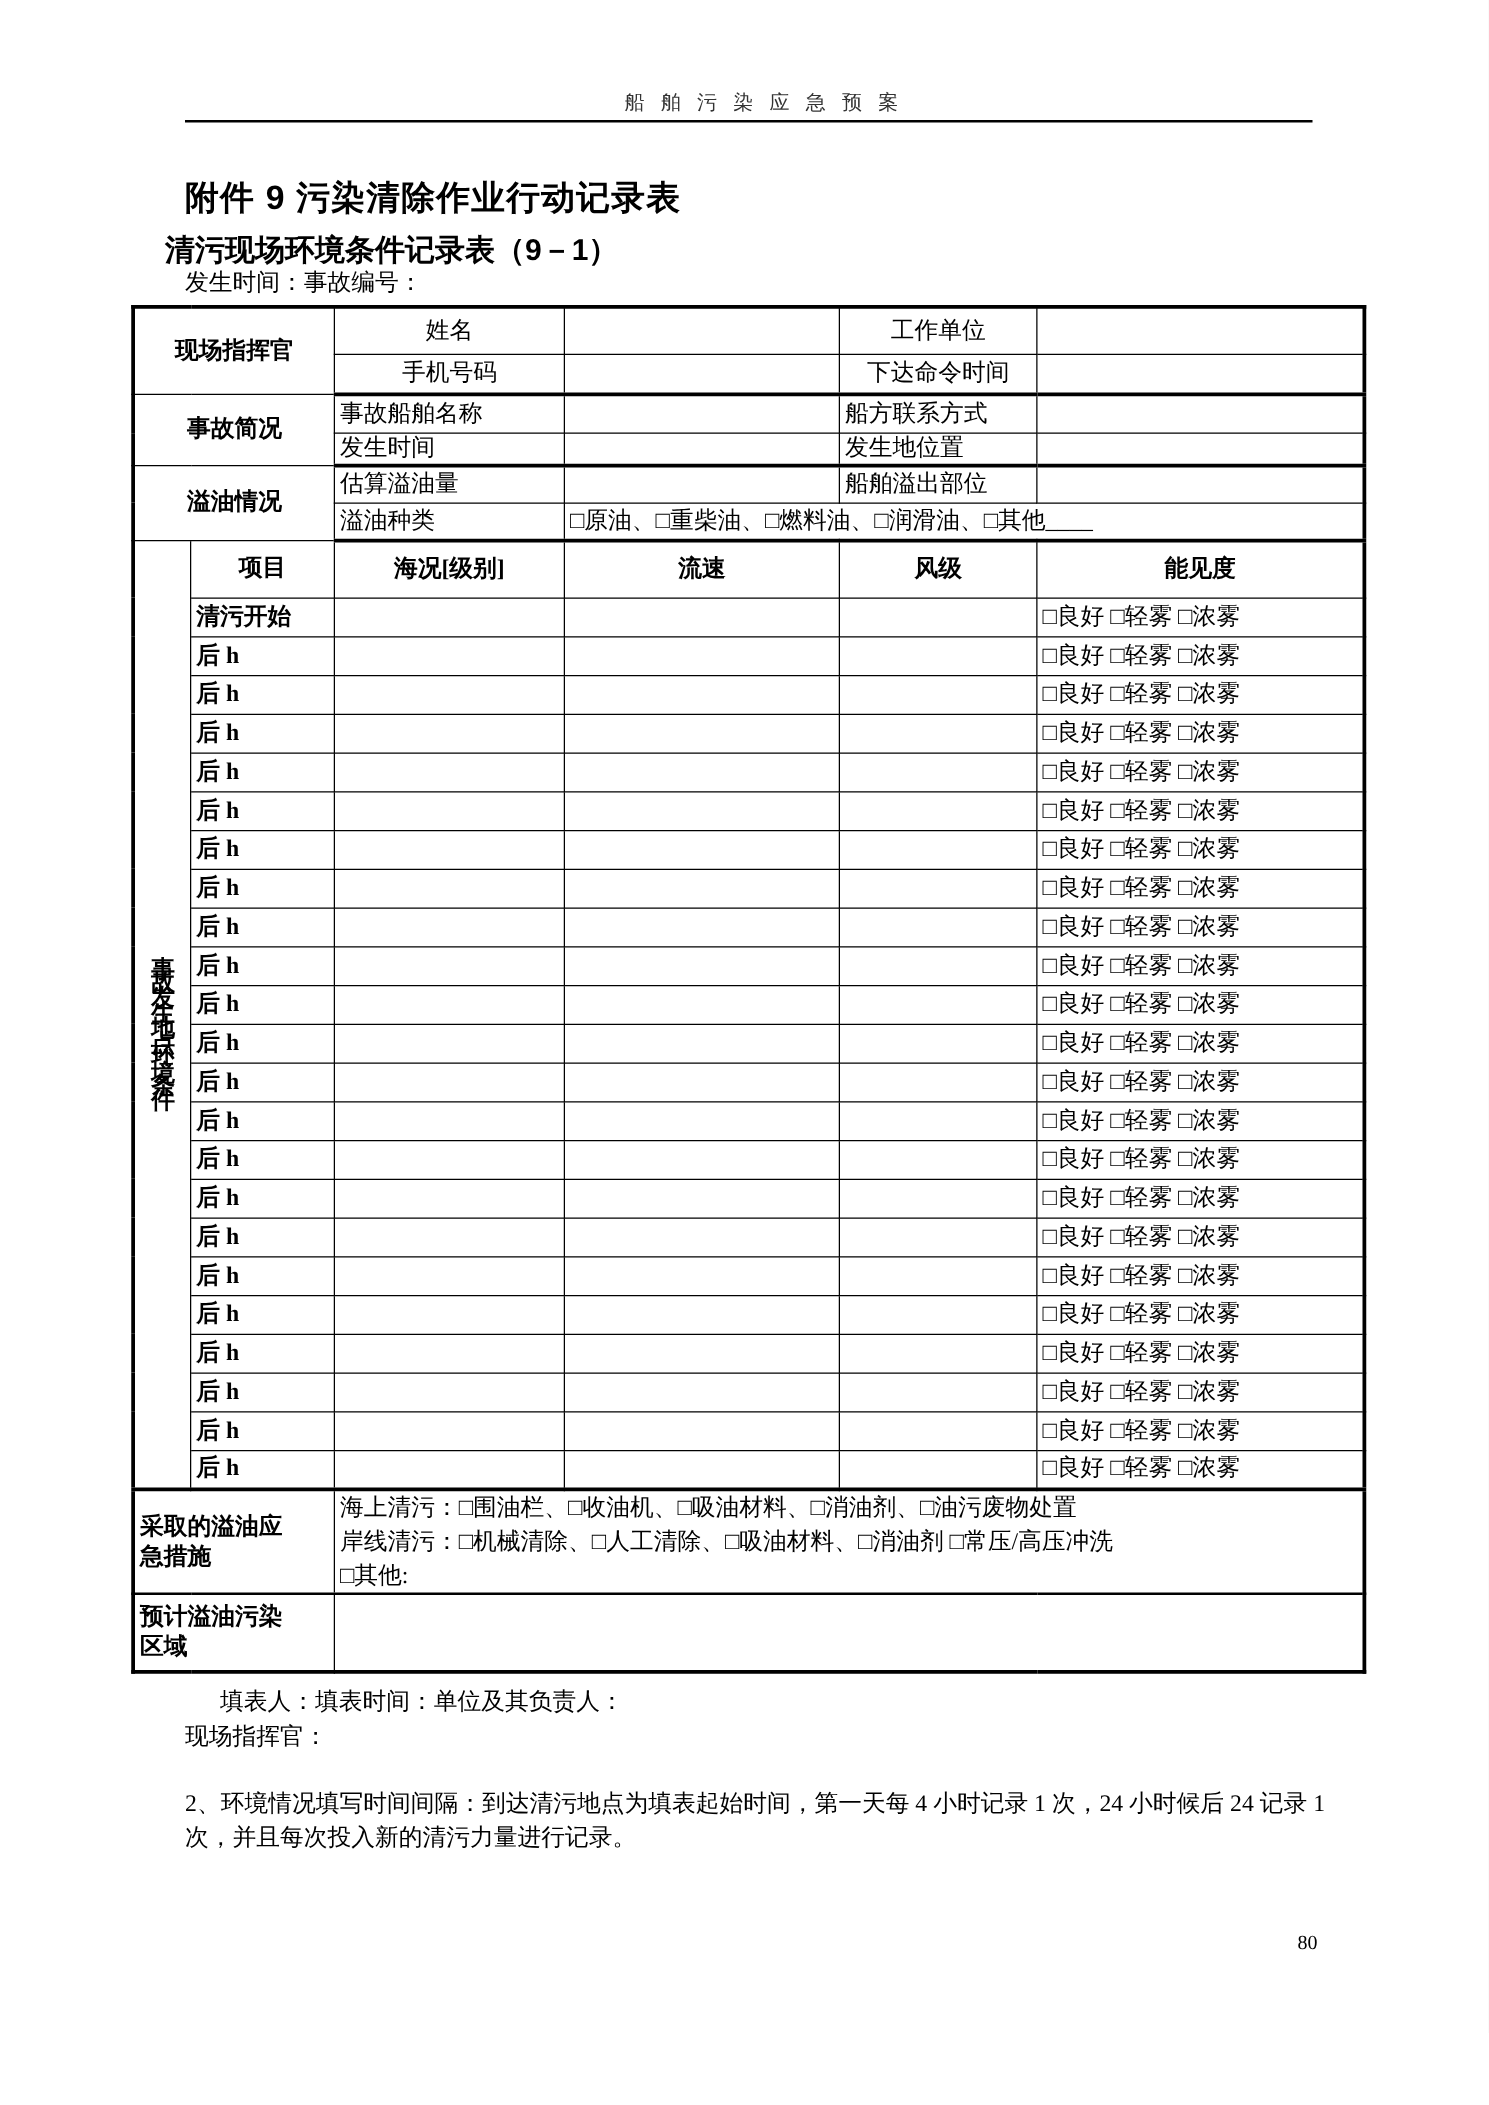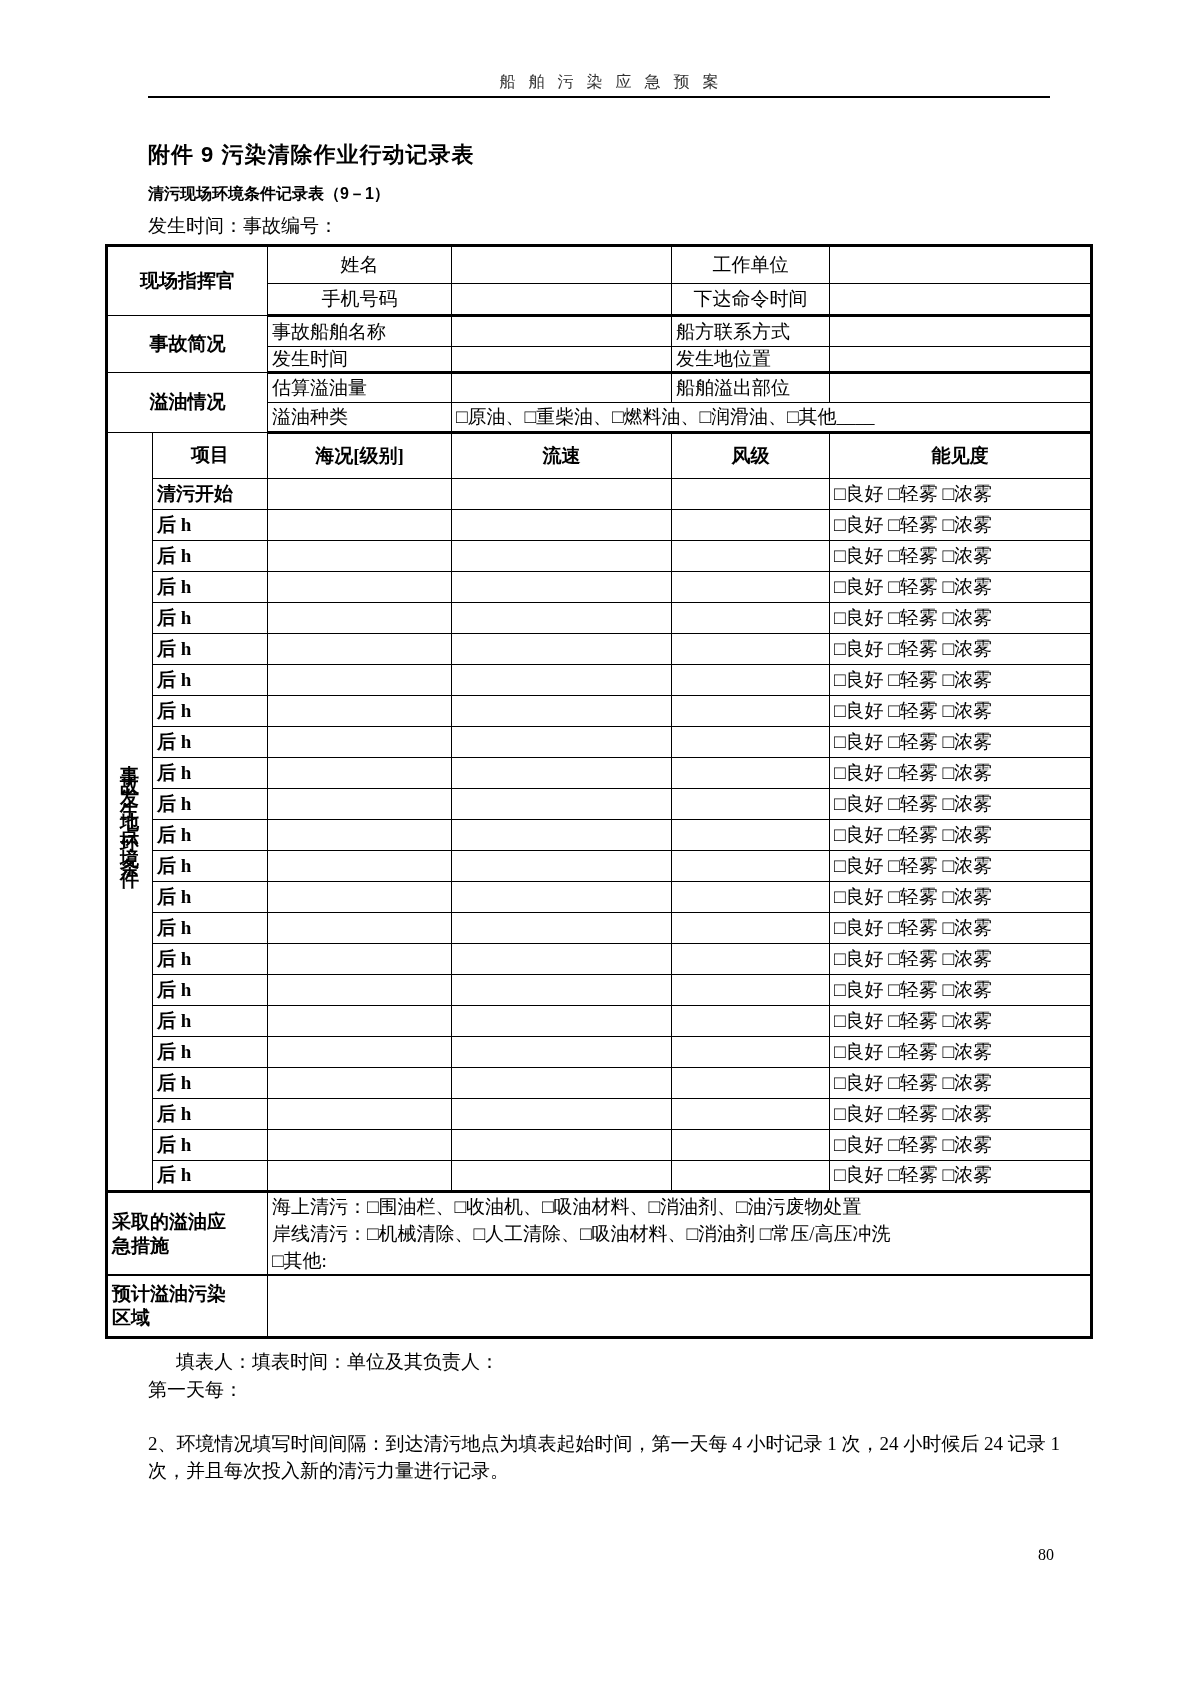--- a/index.html
+++ b/index.html
@@ -9,25 +9,25 @@
     margin:0 auto;overflow:hidden;padding-left:40px;
   }
   
   .run-head{
     position:absolute;top:72px;left:0;width:100%;text-align:center;
     font-size:16px;letter-spacing:13px;color:#333;
   }
   .head-rule{position:absolute;top:96px;left:148px;width:902px;height:0;border-top:2px solid #000;}
   
   .doc-title{
-    position:absolute;top:140px;left:148px;font-size:22px;font-weight:bold;
+    position:absolute;top:140px;left:148px;font-size:27px;font-weight:bold;
     font-family:"Liberation Sans","DejaVu Sans",sans-serif;letter-spacing:1px;
   }
   .doc-subtitle{
-    position:absolute;top:184px;left:148px;font-size:16px;font-weight:bold;
+    position:absolute;top:184px;left:132px;font-size:24px;font-weight:bold;
     font-family:"Liberation Sans","DejaVu Sans",sans-serif;
   }
   .meta-line{position:absolute;top:213px;left:148px;font-size:19px;}
   
   table.doc{
     position:absolute;top:244px;left:105px;width:985px;
     border-collapse:collapse;table-layout:fixed;border:3px solid #000;
   }
   table.doc td{
     border:1px solid #000;font-size:19px;padding:0 4px;overflow:hidden;
@@ -330,17 +330,17 @@
       </tr>
       <tr style="height:62px">
         <td class="wraplab" colspan="2">预计溢油污染
 区域</td>
         <td colspan="4"></td>
       </tr>
     </tbody>
   </table>
 
   <div class="foot f1">填表人：填表时间：单位及其负责人：</div>
-  <div class="foot f2">第一天每：</div>
+  <div class="foot f2">现场指挥官：</div>
   <div class="foot f4">2、环境情况填写时间间隔：到达清污地点为填表起始时间，第一天每 4 小时记录 1 次，24 小时候后 24 记录 1 次，并且每次投入新的清污力量进行记录。</div>
 
   <div class="pageno">80</div>
 </div>
 
 </body></html>

